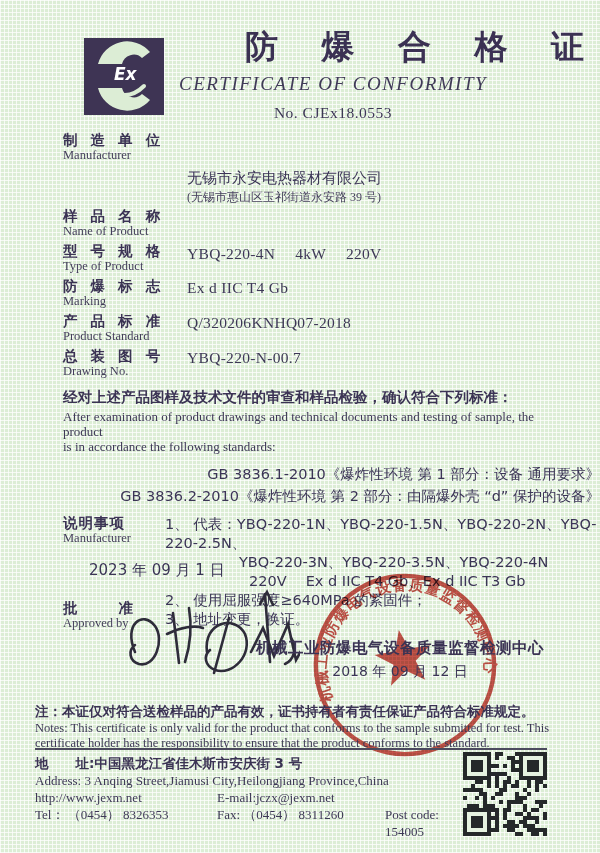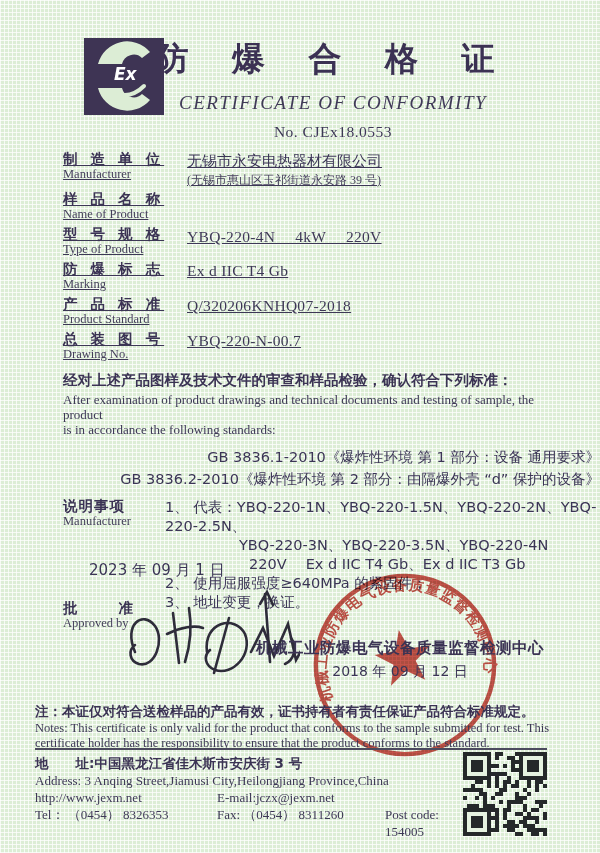--- a/index.html
+++ b/index.html
@@ -10,31 +10,31 @@
     background-color:#dcedd5;
     background-image:
       repeating-linear-gradient(0deg, rgba(255,255,255,.75) 0 1px, transparent 1px 4px),
       repeating-linear-gradient(90deg, rgba(255,255,255,.75) 0 1px, transparent 1px 4px);
     font-family:"Liberation Serif","DejaVu Serif",serif;
     color:#3d3856;
   }
   
   .logo{position:absolute;left:84px;top:38px;width:72px;height:77px;}
   .titles{text-align:center;padding-top:26px;padding-left:66px;}
-  .title-cn{font-family:"DejaVu Sans","Liberation Sans",sans-serif;font-size:33px;font-weight:bold;letter-spacing:16px;color:#3b3153;line-height:42px;margin:12px;}
+  .title-cn{font-family:"DejaVu Sans","Liberation Sans",sans-serif;font-size:33px;font-weight:bold;letter-spacing:16px;color:#3b3153;line-height:42px;margin:0;text-align:right;}
   .title-en{font-size:19px;letter-spacing:1.5px;color:#403a58;margin-top:5px;font-style:italic;}
   .no-line{font-size:15.5px;color:#3d3856;margin-top:9px;letter-spacing:.5px;}
   
-  .fields{margin-top:10px;padding-left:63px;text-decoration:underline;}
+  .fields{margin-top:10px;padding-left:63px;}
   .frow{display:flex;margin-bottom:2px;min-height:33px;}
   .flab{width:124px;flex:none;}
   .lab-cn{font-family:"DejaVu Sans","Liberation Sans",sans-serif;font-weight:bold;font-size:14.5px;letter-spacing:4px;color:#3b3354;line-height:17px;}
   .lab-en{font-size:12.5px;color:#423d59;line-height:13px;}
   .fval{font-size:15px;padding-top:1px;}
-  .fval .v-main{font-family:"DejaVu Sans","Liberation Sans",sans-serif;font-size:15px;color:#3b3556;}
+  .fval .v-main{font-family:"DejaVu Sans","Liberation Sans",sans-serif;font-size:15px;color:#3b3556;margin-top:36px;}
   .fval .v-sub{font-size:12px;color:#433e5a;margin-top:1px;}
   .fval .v-lat{font-size:15.5px;letter-spacing:.3px;}
   
   .statement{padding:5px 30px 0 63px;}
   .st-cn{font-family:"DejaVu Sans","Liberation Sans",sans-serif;font-weight:bold;font-size:14.5px;color:#3b3354;line-height:19px;}
   .st-en{font-size:13px;line-height:15px;margin-top:2px;}
   .standards{padding-left:85px;margin-top:9px;text-align:right;}
   .std-line{font-size:14.5px;line-height:22px;font-family:"DejaVu Sans","Liberation Sans",sans-serif;color:#3b3556;}
   
   .explain{display:flex;padding-left:63px;margin-top:8px;}

